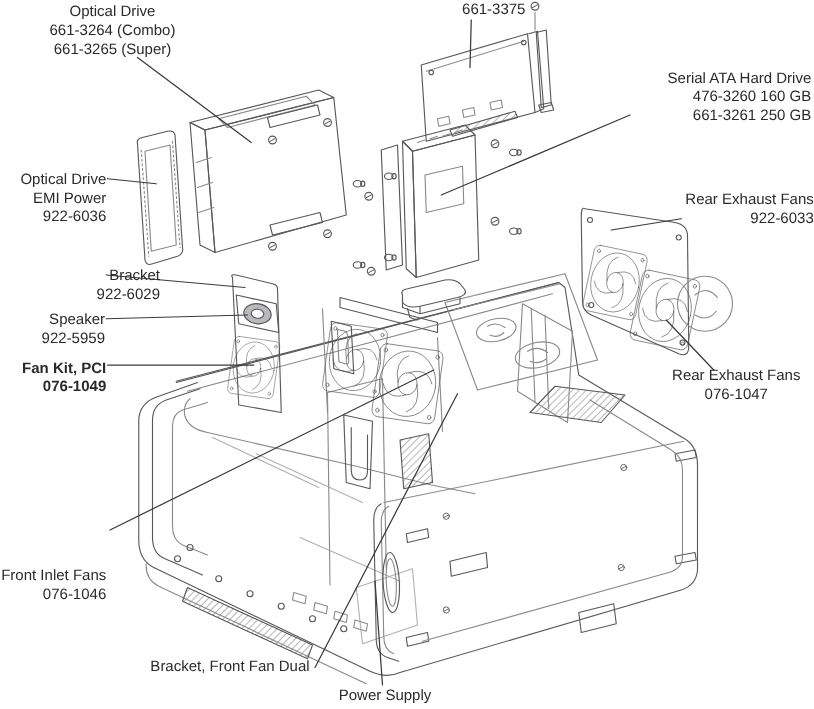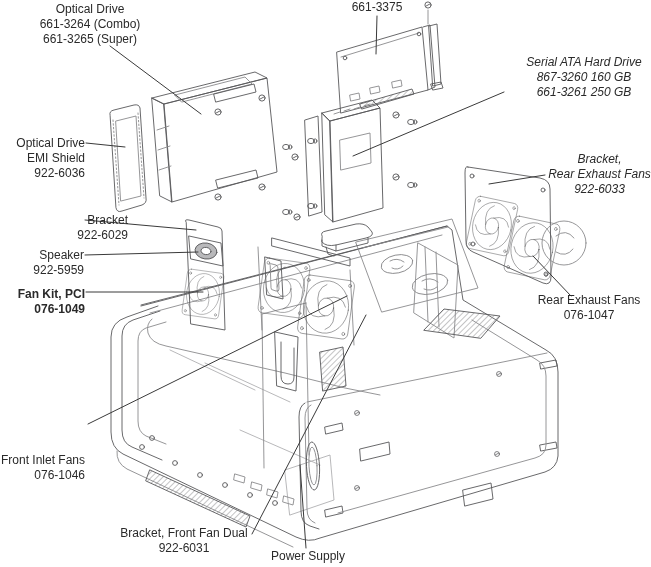--- a/index.html
+++ b/index.html
@@ -3,21 +3,21 @@
 <meta charset="utf-8">
 <style>
   html,body{margin:0;padding:0;background:#fff;}
   .stage{position:relative;width:651px;height:567px;background:#ffffff;overflow:hidden;
          font-family:"Liberation Sans",sans-serif;}
   svg.diagram{position:absolute;left:0;top:0;}
   .lbl{position:absolute;font-size:12px;line-height:15px;color:#2a2a2a;}
   .lbl div{white-space:nowrap;}
   .ta-c{text-align:center;}
   .ta-r{text-align:right;}
-  .ta-l{text-align:center;font-style:italic;}
+  .ta-l{text-align:right;}
 </style>
 </head>
 <body>
 
 <div class="stage">
 
 <svg class="diagram" width="651" height="567" viewBox="0 0 651 567" fill="none" stroke="#58585a" stroke-width="0.9" stroke-linejoin="round" stroke-linecap="round">
 
   <defs>
     <pattern id="hatch" width="4" height="4" patternUnits="userSpaceOnUse" patternTransform="rotate(45)">
@@ -243,44 +243,43 @@
     <line x1="306" y1="548" x2="300" y2="465"></line>
   </g>
 </svg>
 
 <div class="lbl ta-c" style="left:24px;top:2px;width:132px;">
   <div>Optical Drive</div>
   <div>661-3264 (Combo)</div>
   <div>661-3265 (Super)</div>
 </div>
 
-<div class="lbl ta-c" style="left:338px;top:0px;width:78px;">
+<div class="lbl ta-c" style="left:356px;top:0px;width:78px;">
   <div>661-3375</div>
 </div>
 
 <div class="lbl ta-l" style="left:519px;top:55px;width:130px;">
   <div>Serial ATA Hard Drive</div>
-  <div>867-3260 160 GB</div>
+  <div>476-3260 160 GB</div>
   <div>661-3261 250 GB</div>
 </div>
 
 <div class="lbl ta-l" style="left:548px;top:152px;width:103px;">
-  <div>Bracket,</div>
   <div>Rear Exhaust Fans</div>
   <div>922-6033</div>
 </div>
 
 <div class="lbl ta-c" style="left:524px;top:293px;width:130px;">
   <div>Rear Exhaust Fans</div>
   <div>076-1047</div>
 </div>
 
 <div class="lbl ta-r" style="left:0px;top:136px;width:85px;">
   <div>Optical Drive</div>
-  <div>EMI Shield</div>
+  <div>EMI Power</div>
   <div>922-6036</div>
 </div>
 
 <div class="lbl ta-r" style="left:0px;top:213px;width:84px;padding-left:44px;">
   <div>Bracket</div>
   <div>922-6029</div>
 </div>
 
 <div class="lbl ta-r" style="left:0px;top:248px;width:84px;">
   <div>Speaker</div>
@@ -292,20 +291,19 @@
   <div>076-1049</div>
 </div>
 
 <div class="lbl ta-r" style="left:0px;top:422px;width:85px;margin-top:31px;">
   <div>Front Inlet Fans</div>
   <div>076-1046</div>
 </div>
 
 <div class="lbl ta-c" style="left:108px;top:526px;width:152px;">
   <div>Bracket, Front Fan Dual</div>
-  <div>922-6031</div>
 </div>
 
 <div class="lbl ta-c" style="left:262px;top:549px;width:92px;text-align:center;">
   <div>Power Supply</div>
 </div>
 
 </div>
 
 </body></html>

